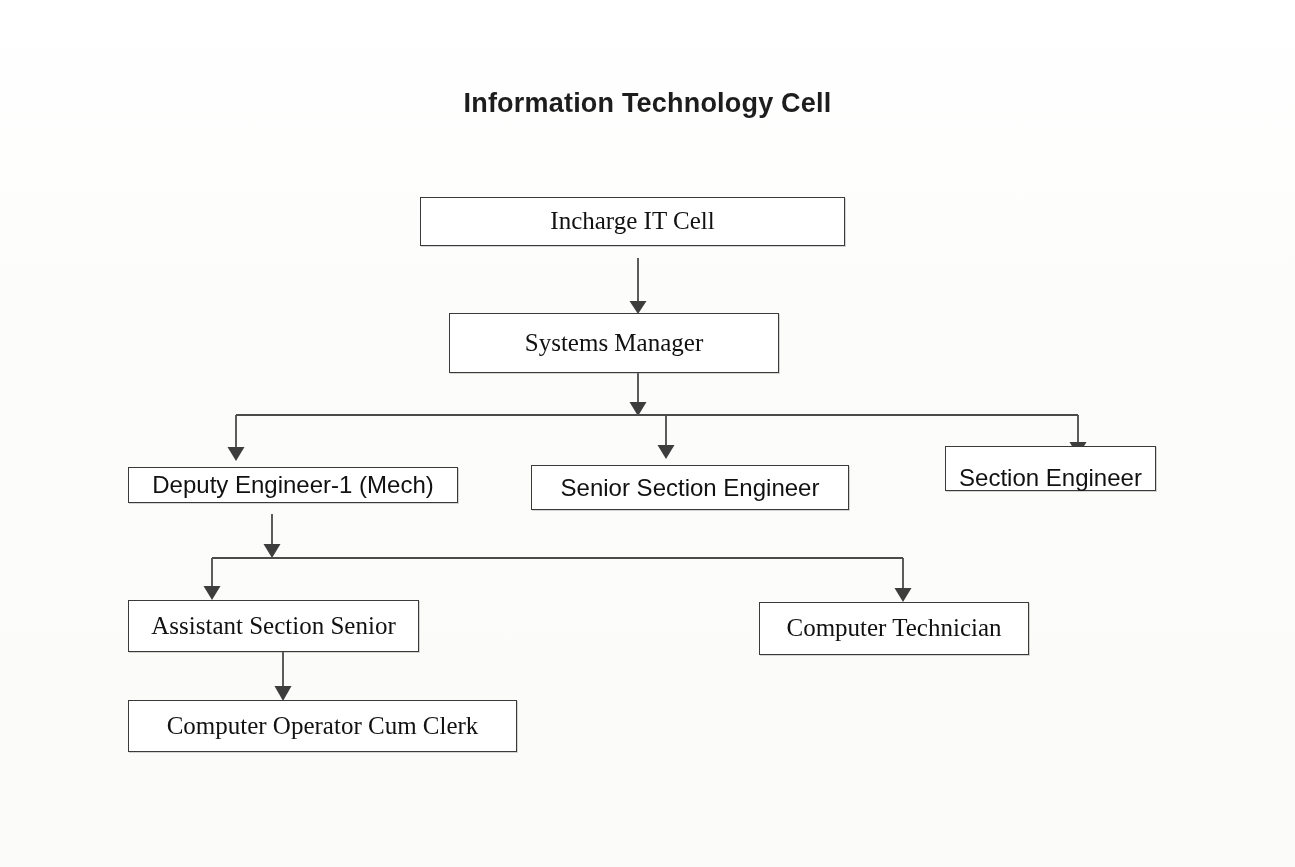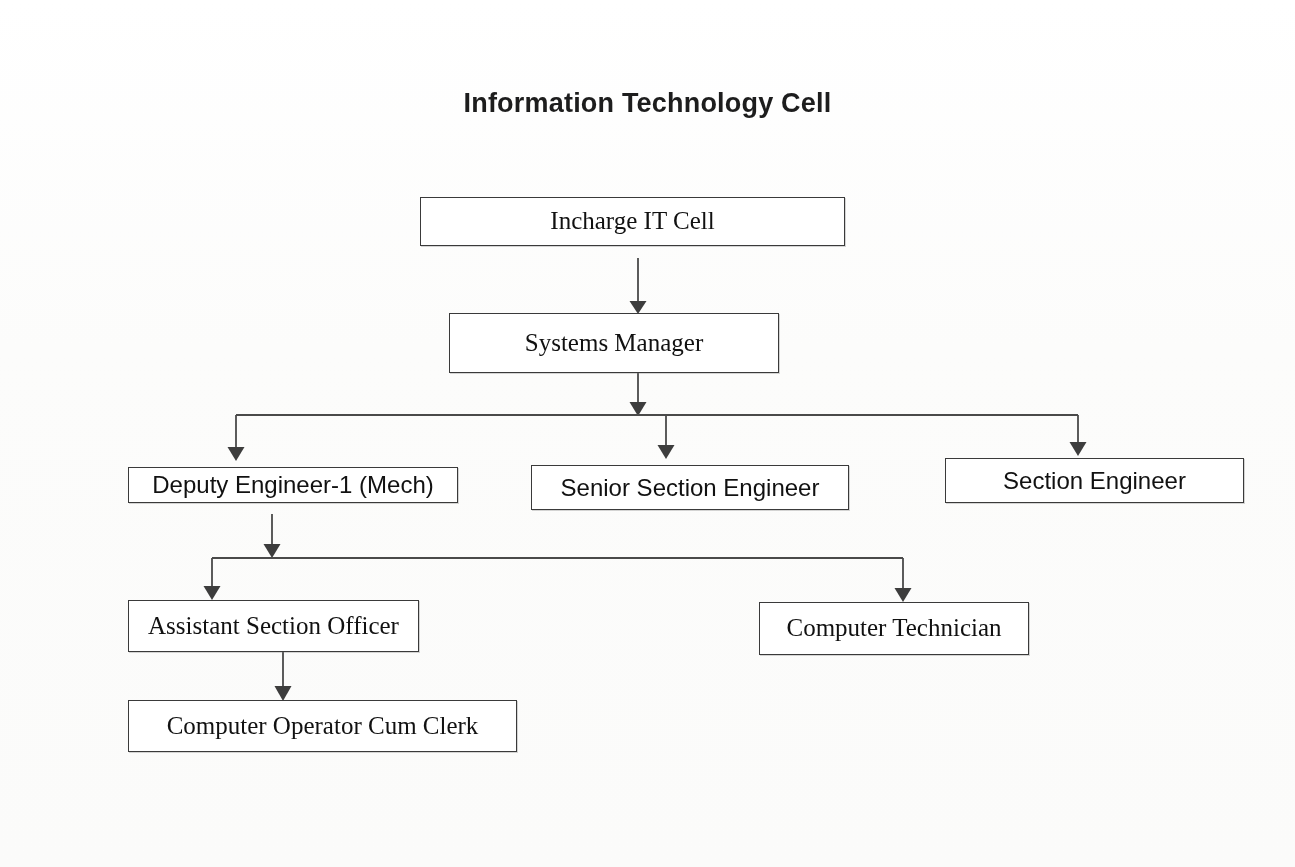--- a/index.html
+++ b/index.html
@@ -148,26 +148,26 @@
   </div>
 
   <div class="node sans" style="left:128px; top:467px; width:330px; height:36px;">
     <span class="label">Deputy Engineer-1 (Mech)</span>
   </div>
 
   <div class="node sans" style="left:531px; top:465px; width:318px; height:45px;">
     <span class="label">Senior Section Engineer</span>
   </div>
 
-  <div class="node sans" style="left:945px; top:458px; width:299px; height:45px;">
+  <div class="node sans" style="left:945px; top:446px; width:211px; height:45px;align-items:flex-end;">
     <span class="label">Section Engineer</span>
   </div>
 
   <div class="node serif" style="left:128px; top:600px; width:291px; height:52px;">
-    <span class="label">Assistant Section Officer</span>
+    <span class="label">Assistant Section Senior</span>
   </div>
 
   <div class="node serif" style="left:759px; top:602px; width:270px; height:53px;">
     <span class="label">Computer Technician</span>
   </div>
 
   <div class="node serif" style="left:128px; top:700px; width:389px; height:52px;">
     <span class="label">Computer Operator Cum Clerk</span>
   </div>
 

